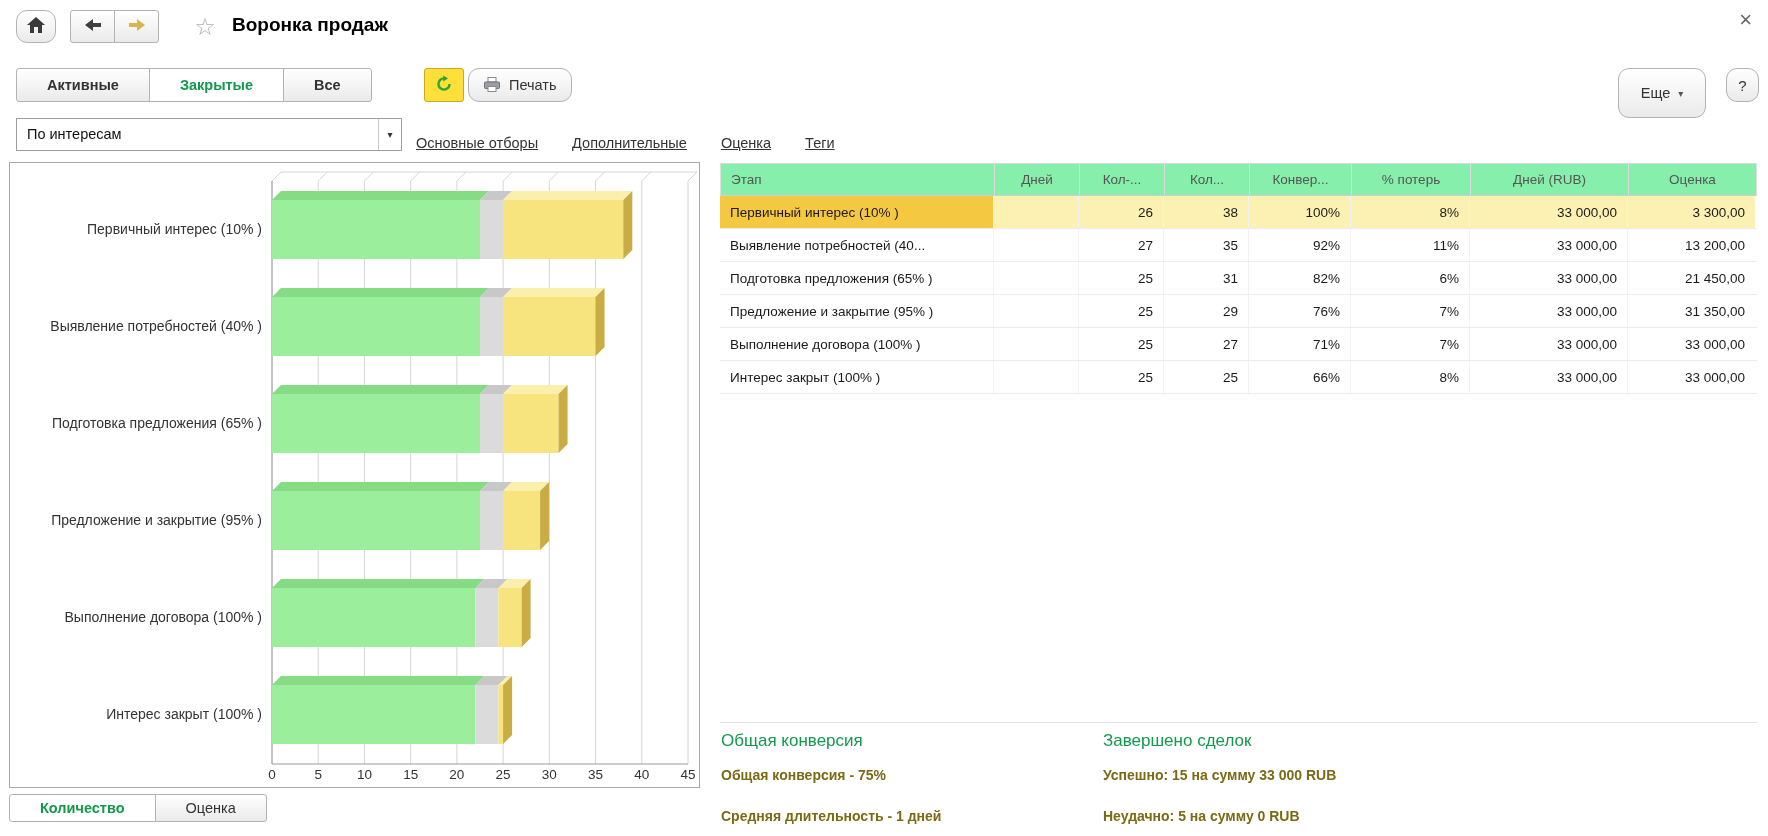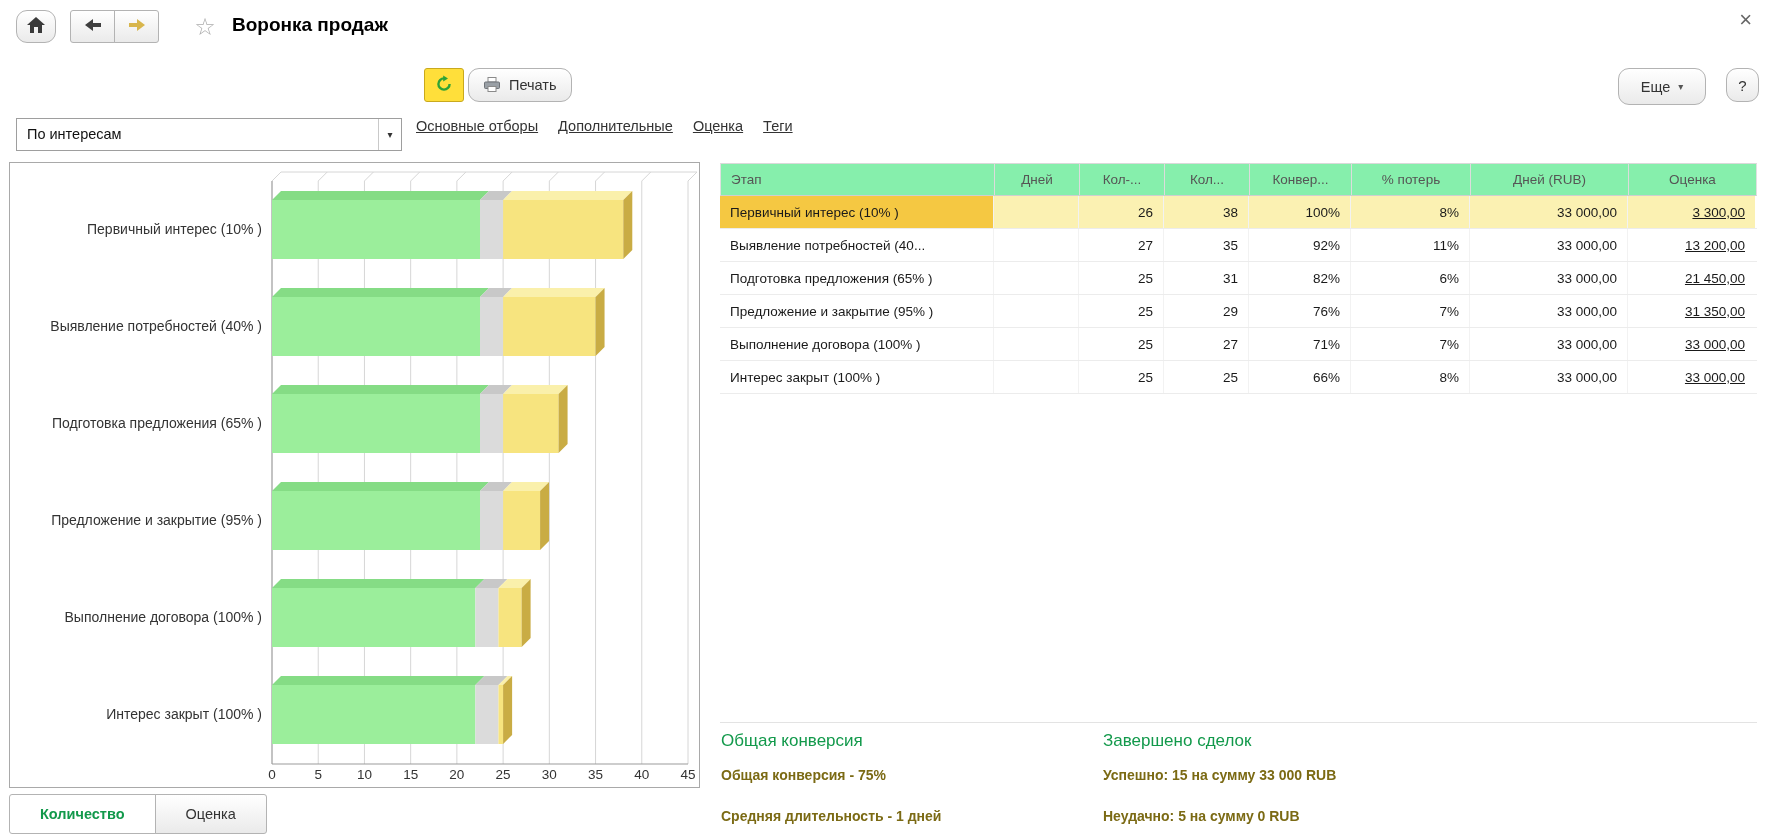--- a/index.html
+++ b/index.html
@@ -23,50 +23,50 @@
   #star-btn { position:absolute; left:188px; top:10px; width:34px; height:33px; background:none; border:none; font-size:24px; color:#adadad; cursor:pointer; padding:0; }
   #page-title { position:absolute; left:232px; top:14px; font-size:19px; font-weight:bold; color:#000; }
   #close-btn { position:absolute; right:10px; top:6px; background:none; border:none; font-size:22px; color:#666; cursor:pointer; }
 
   
   #filter-tabs { left:16px; top:68px; }
   #filter-tabs .btn { height:34px; padding:0 30px; font-weight:bold; color:#333; }
   #filter-tabs .btn.active-green { color:var(--accent-green); background:#fff; }
   #refresh-btn { position:absolute; left:424px; top:68px; width:40px; height:34px; background:var(--refresh-bg); border:1px solid #c9a91d; border-radius:3px; display:flex; align-items:center; justify-content:center; cursor:pointer; }
   #print-btn { position:absolute; left:468px; top:68px; height:34px; padding:0 14px; display:flex; align-items:center; gap:8px; }
-  #more-btn { position:absolute; left:1618px; top:68px; width:88px; height:37px; display:flex; align-items:center; justify-content:center; gap:8px; }
+  #more-btn { position:absolute; left:1618px; top:68px; width:88px; height:50px; display:flex; align-items:center; justify-content:center; gap:8px; }
   #more-btn .chev { font-size:10px; color:#555; }
   #help-btn { position:absolute; left:1726px; top:68px; width:33px; height:34px; font-size:15px; }
 
   
   #grouping-select { position:absolute; left:16px; top:118px; width:386px; height:33px; border:1px solid #9e9e9e; background:#fff; display:flex; cursor:pointer; }
   #grouping-select .sel-text { flex:1; padding:0 10px; line-height:31px; font-size:14.5px; color:#111; white-space:nowrap; overflow:hidden; }
   #grouping-select .sel-arrow { width:23px; border-left:1px solid #c9c9c9; display:flex; align-items:center; justify-content:center; font-size:10px; color:#333; }
-  #links-row { position:absolute; left:416px; top:118px; height:33px; display:flex; align-items:flex-start; gap:20px; }
+  #links-row { position:absolute; left:416px; top:118px; height:33px; display:flex; align-items:flex-end; gap:34px; }
   #links-row .link { font-size:14.5px; color:var(--link-color); text-decoration:underline; cursor:pointer; white-space:nowrap; }
 
   
   #chart-panel { position:absolute; left:9px; top:162px; width:691px; height:626px; border:1px solid #a9a9a9; background:#fff; }
   #chart-panel svg { display:block; }
   #chart-panel text { font-family:"Liberation Sans", sans-serif; }
 
   #mode-group { left:9px; top:794px; }
-  #mode-group .btn { height:40px; padding:0 30px; }
+  #mode-group .btn { height:28px; padding:0 30px; }
   #mode-group .btn.active-green { color:var(--accent-green); font-weight:bold; background:#fff; }
 
   
   #stage-table { position:absolute; left:720px; top:163px; width:1037px; }
   .t-header, .t-row { display:grid; grid-template-columns:274px 85px 85px 85px 102px 119px 158px 127px; }
   .t-header { height:33px; background:#86efac; border-top:1px solid #d9d9d9; border-bottom:1px solid #cfcfcf; border-left:1px solid #e0e0e0; border-right:1px solid #e0e0e0; }
   .th { display:flex; align-items:center; justify-content:center; font-size:13.5px; color:#555; border-right:1px solid #dcdcdc; padding:0 6px; white-space:nowrap; overflow:hidden; cursor:default; }
   .th:last-child { border-right:none; }
   .th.stage { justify-content:flex-start; padding-left:10px; }
   .t-row { height:33px; border-bottom:1px solid #ececec; cursor:pointer; }
   .td { display:flex; align-items:center; justify-content:flex-end; padding:0 10px; font-size:13.5px; color:#1a1a1a; border-right:1px solid #f2f2f2; white-space:nowrap; overflow:hidden; }
-  .td:last-child { border-right:none;text-decoration:underline; }
+  .td:last-child { border-right:none; }
   .td.stage { justify-content:flex-start; }
   .t-row.selected .td { background:var(--selected-row-bg); }
   .t-row.selected .td.stage { background:var(--selected-stage-bg); }
 
   
   #summary-divider { position:absolute; left:720px; top:722px; width:1037px; height:1px; background:#e3e3e3; }
   .summary-col { position:absolute; top:731px; }
   #summary-left { left:721px; }
   #summary-right { left:1103px; }
   .summary-title { font-size:17px; color:var(--accent-green); margin-bottom:16px; }
@@ -97,20 +97,25 @@
         <svg width="18" height="14" viewBox="0 0 18 14">
             <path d="M1 5 H9 V1 L17 7 L9 13 V9 H1 Z" fill="#D8B64C"></path>
           </svg>
       </span>
     </button>
   </div>
   <button id="star-btn">☆</button>
   <div id="page-title">Воронка продаж</div>
   <button id="close-btn">×</button>
 
+  <div id="filter-tabs" class="seg">
+      <button class="btn">Активные</button>
+      <button class="btn active-green">Закрытые</button>
+      <button class="btn">Все</button>
+    </div>
   <button id="refresh-btn">
     <span>
       <svg width="18" height="18" viewBox="0 0 18 18">
         <path d="M14.6 9 A5.6 5.6 0 1 1 9 3.4" fill="none" stroke="#2EA336" stroke-width="2.4"></path>
         <polygon points="8.2,0.4 8.2,6.4 13,3.4" fill="#2EA336"></polygon>
       </svg>
     </span>
   </button>
   <button id="print-btn" class="btn">
     <span>

